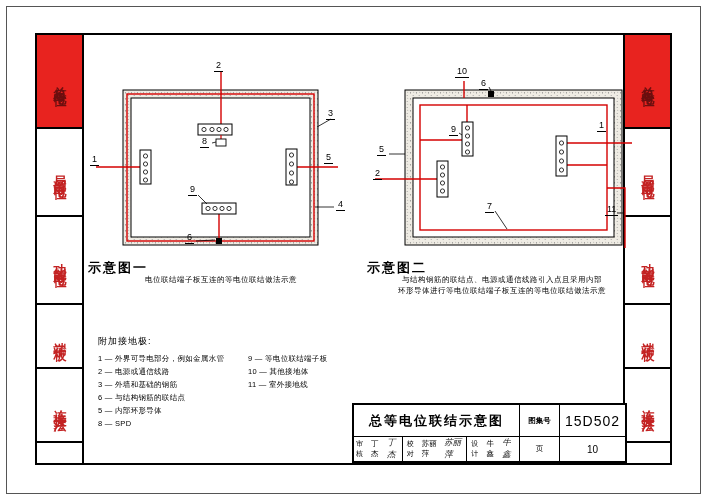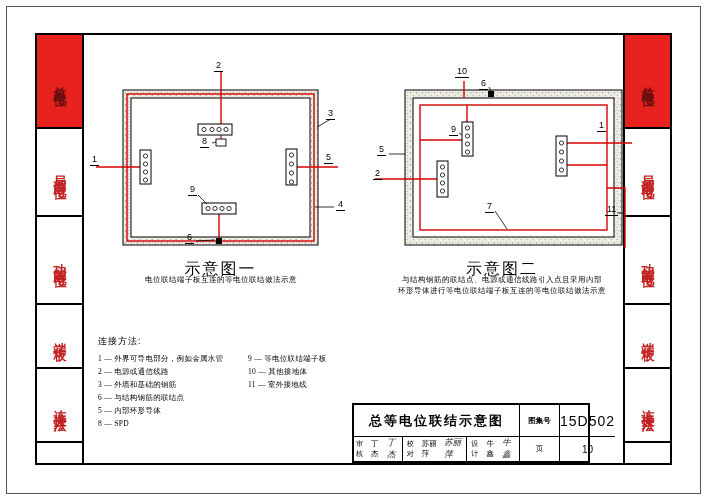--- a/index.html
+++ b/index.html
@@ -13,29 +13,29 @@
   .tab{display:flex;align-items:center;justify-content:center;border-bottom:2px solid #000;background:#fff;cursor:pointer;}
   .tab span{writing-mode:vertical-rl;text-orientation:upright;font-weight:700;font-size:13px;letter-spacing:3px;color:#c32222;}
   .tab.active{background:#e8231f;}
   .tab.active span{color:#6b0f0f;}
   .tab-filler{flex:1;background:#fff;}
   
   .content{position:relative;flex:1;background:#fff;}
   .diag{position:absolute;}
   .diag svg{display:block;}
   .callout{position:absolute;font-size:9px;line-height:1;border-bottom:1px solid #000;padding:0 2px 1px;background:transparent;}
-  .diag-title{position:absolute;text-align:center;font-weight:400;font-size:16px;letter-spacing:2px;}
+  .diag-title{position:absolute;text-align:left;font-weight:700;font-size:13px;letter-spacing:2px;}
   .diag-cap{position:absolute;font-size:7.5px;line-height:1.4;text-align:center;letter-spacing:0.5px;}
   
   .legend{position:absolute;left:14px;top:300px;width:256px;}
   .legend-title{font-size:9px;margin-bottom:4px;letter-spacing:1px;}
   .legend-grid{display:grid;grid-template-columns:150px 104px;grid-template-rows:repeat(6,13px);grid-auto-flow:column;}
-  .legend-item{font-size:7.5px;line-height:13px;white-space:nowrap;letter-spacing:0.3px;font-family:Liberation Serif, serif;}
-  
-  .titleblock{position:absolute;left:268px;top:368px;width:238px;height:60px;border:2px solid #000;box-sizing:border-box;display:grid;grid-template-columns:166px 40px 1fr;grid-template-rows:32px 1fr;background:#fff;}
+  .legend-item{font-size:7.5px;line-height:13px;white-space:nowrap;letter-spacing:0.3px;}
+  
+  .titleblock{position:absolute;left:268px;top:368px;width:275px;height:60px;border:2px solid #000;box-sizing:border-box;display:grid;grid-template-columns:166px 40px 1fr;grid-template-rows:32px 1fr;background:#fff;}
   .tb-cell{display:flex;align-items:center;justify-content:center;box-sizing:border-box;}
   .tb-title{grid-column:1;grid-row:1;border-right:1.5px solid #000;border-bottom:1.5px solid #000;font-weight:700;font-size:13px;letter-spacing:2px;}
   .tb-atlas-label{grid-column:2;grid-row:1;border-right:1.5px solid #000;border-bottom:1.5px solid #000;font-size:7.5px;font-weight:bold;}
   .tb-atlas-no{grid-column:3;grid-row:1;border-bottom:1.5px solid #000;font-size:14px;letter-spacing:1px;}
   .tb-sign{grid-column:1;grid-row:2;border-right:1.5px solid #000;display:flex;align-items:center;justify-content:space-around;padding:0 2px;}
   .tb-page-label{grid-column:2;grid-row:2;border-right:1.5px solid #000;font-size:7.5px;}
   .tb-page-no{grid-column:3;grid-row:2;font-size:10px;}
   .sig-group{display:flex;align-items:center;gap:3px;}
   .sig-group + .sig-group{border-left:1px solid #000;padding-left:4px;}
   .sig-label{font-size:7px;}
@@ -209,21 +209,21 @@
       <span class="callout" style="left:88px;top:12px;">10</span>
       <span class="callout" style="left:238px;top:150px;">11</span>
     </div>
     <div class="diag-title" style="left:283px;top:224px;width:270px;">示意图二</div>
     <div class="diag-cap" style="left:287px;top:240px;width:262px;">
       <div>与结构钢筋的联结点、电源或通信线路引入点且采用内部</div>
       <div>环形导体进行等电位联结端子板互连的等电位联结做法示意</div>
     </div>
 
     <div class="legend">
-      <div class="legend-title">连接方法:</div>
+      <div class="legend-title">附加接地极:</div>
       <div class="legend-grid">
         <div class="legend-item">1 — 外界可导电部分，例如金属水管</div>
         <div class="legend-item">2 — 电源或通信线路</div>
         <div class="legend-item">3 — 外墙和基础的钢筋</div>
         <div class="legend-item">6 — 与结构钢筋的联结点</div>
         <div class="legend-item">5 — 内部环形导体</div>
         <div class="legend-item">8 — SPD</div>
         <div class="legend-item">9 — 等电位联结端子板</div>
         <div class="legend-item">10 — 其他接地体</div>
         <div class="legend-item">11 — 室外接地线</div>

